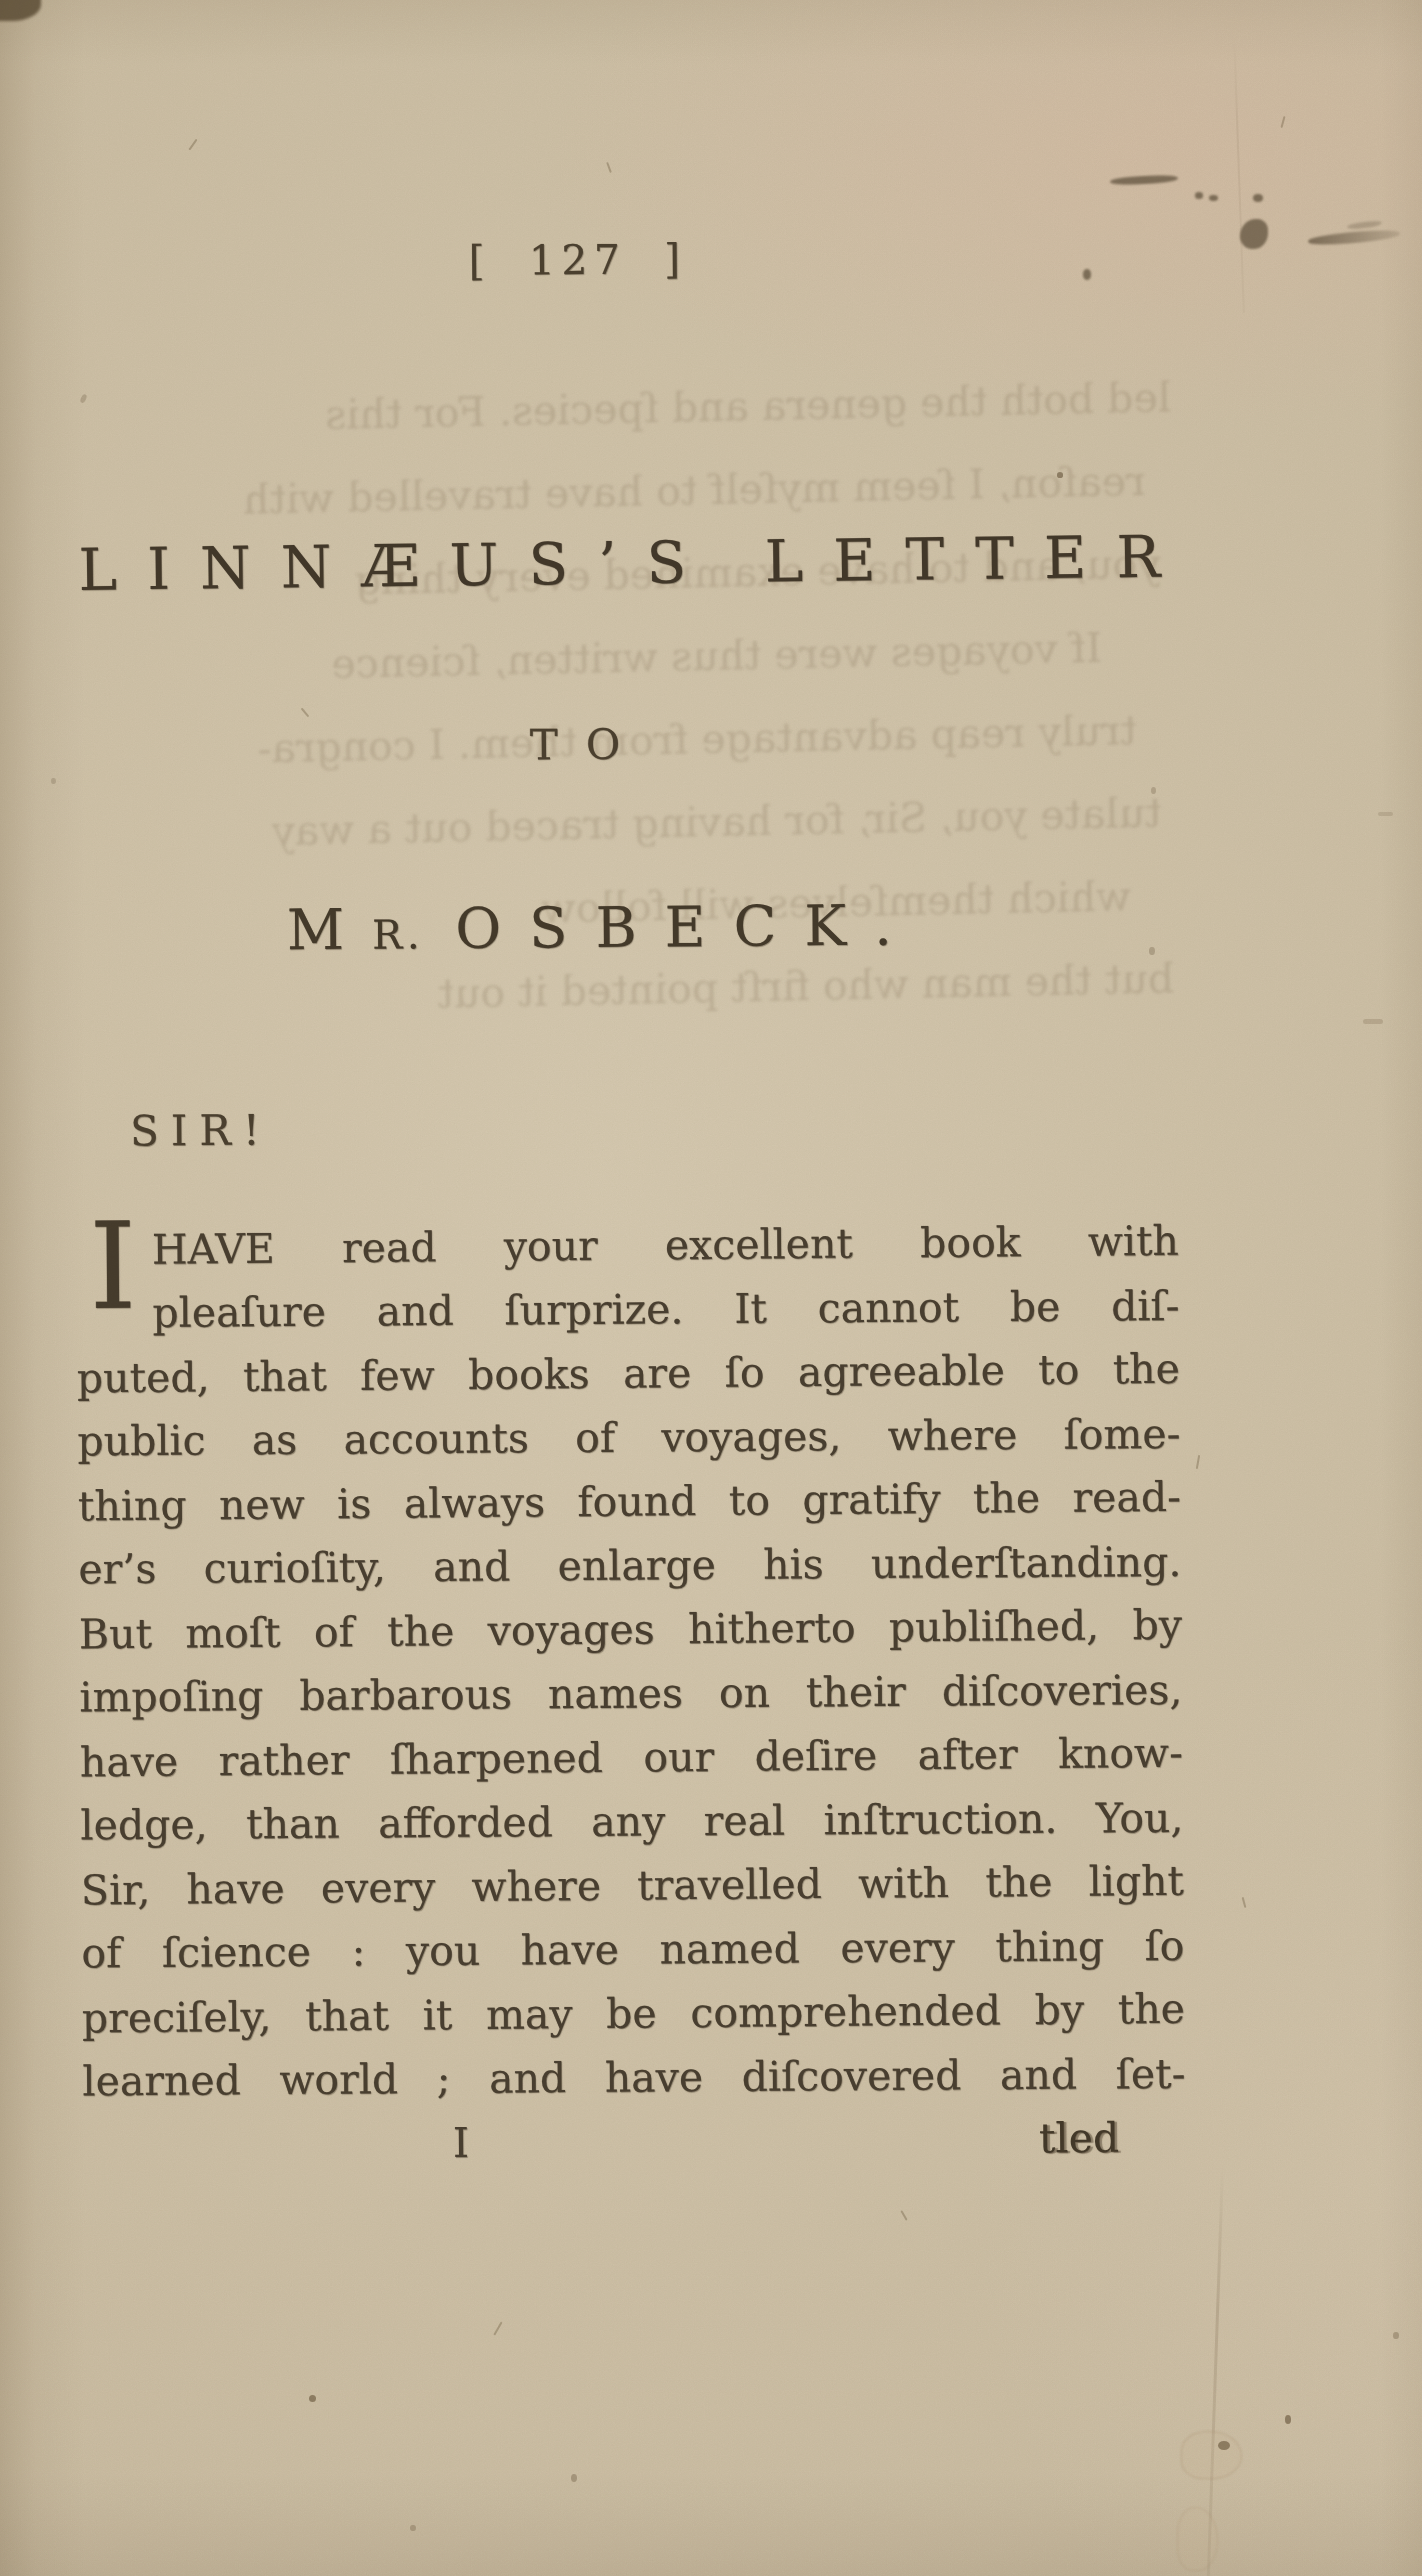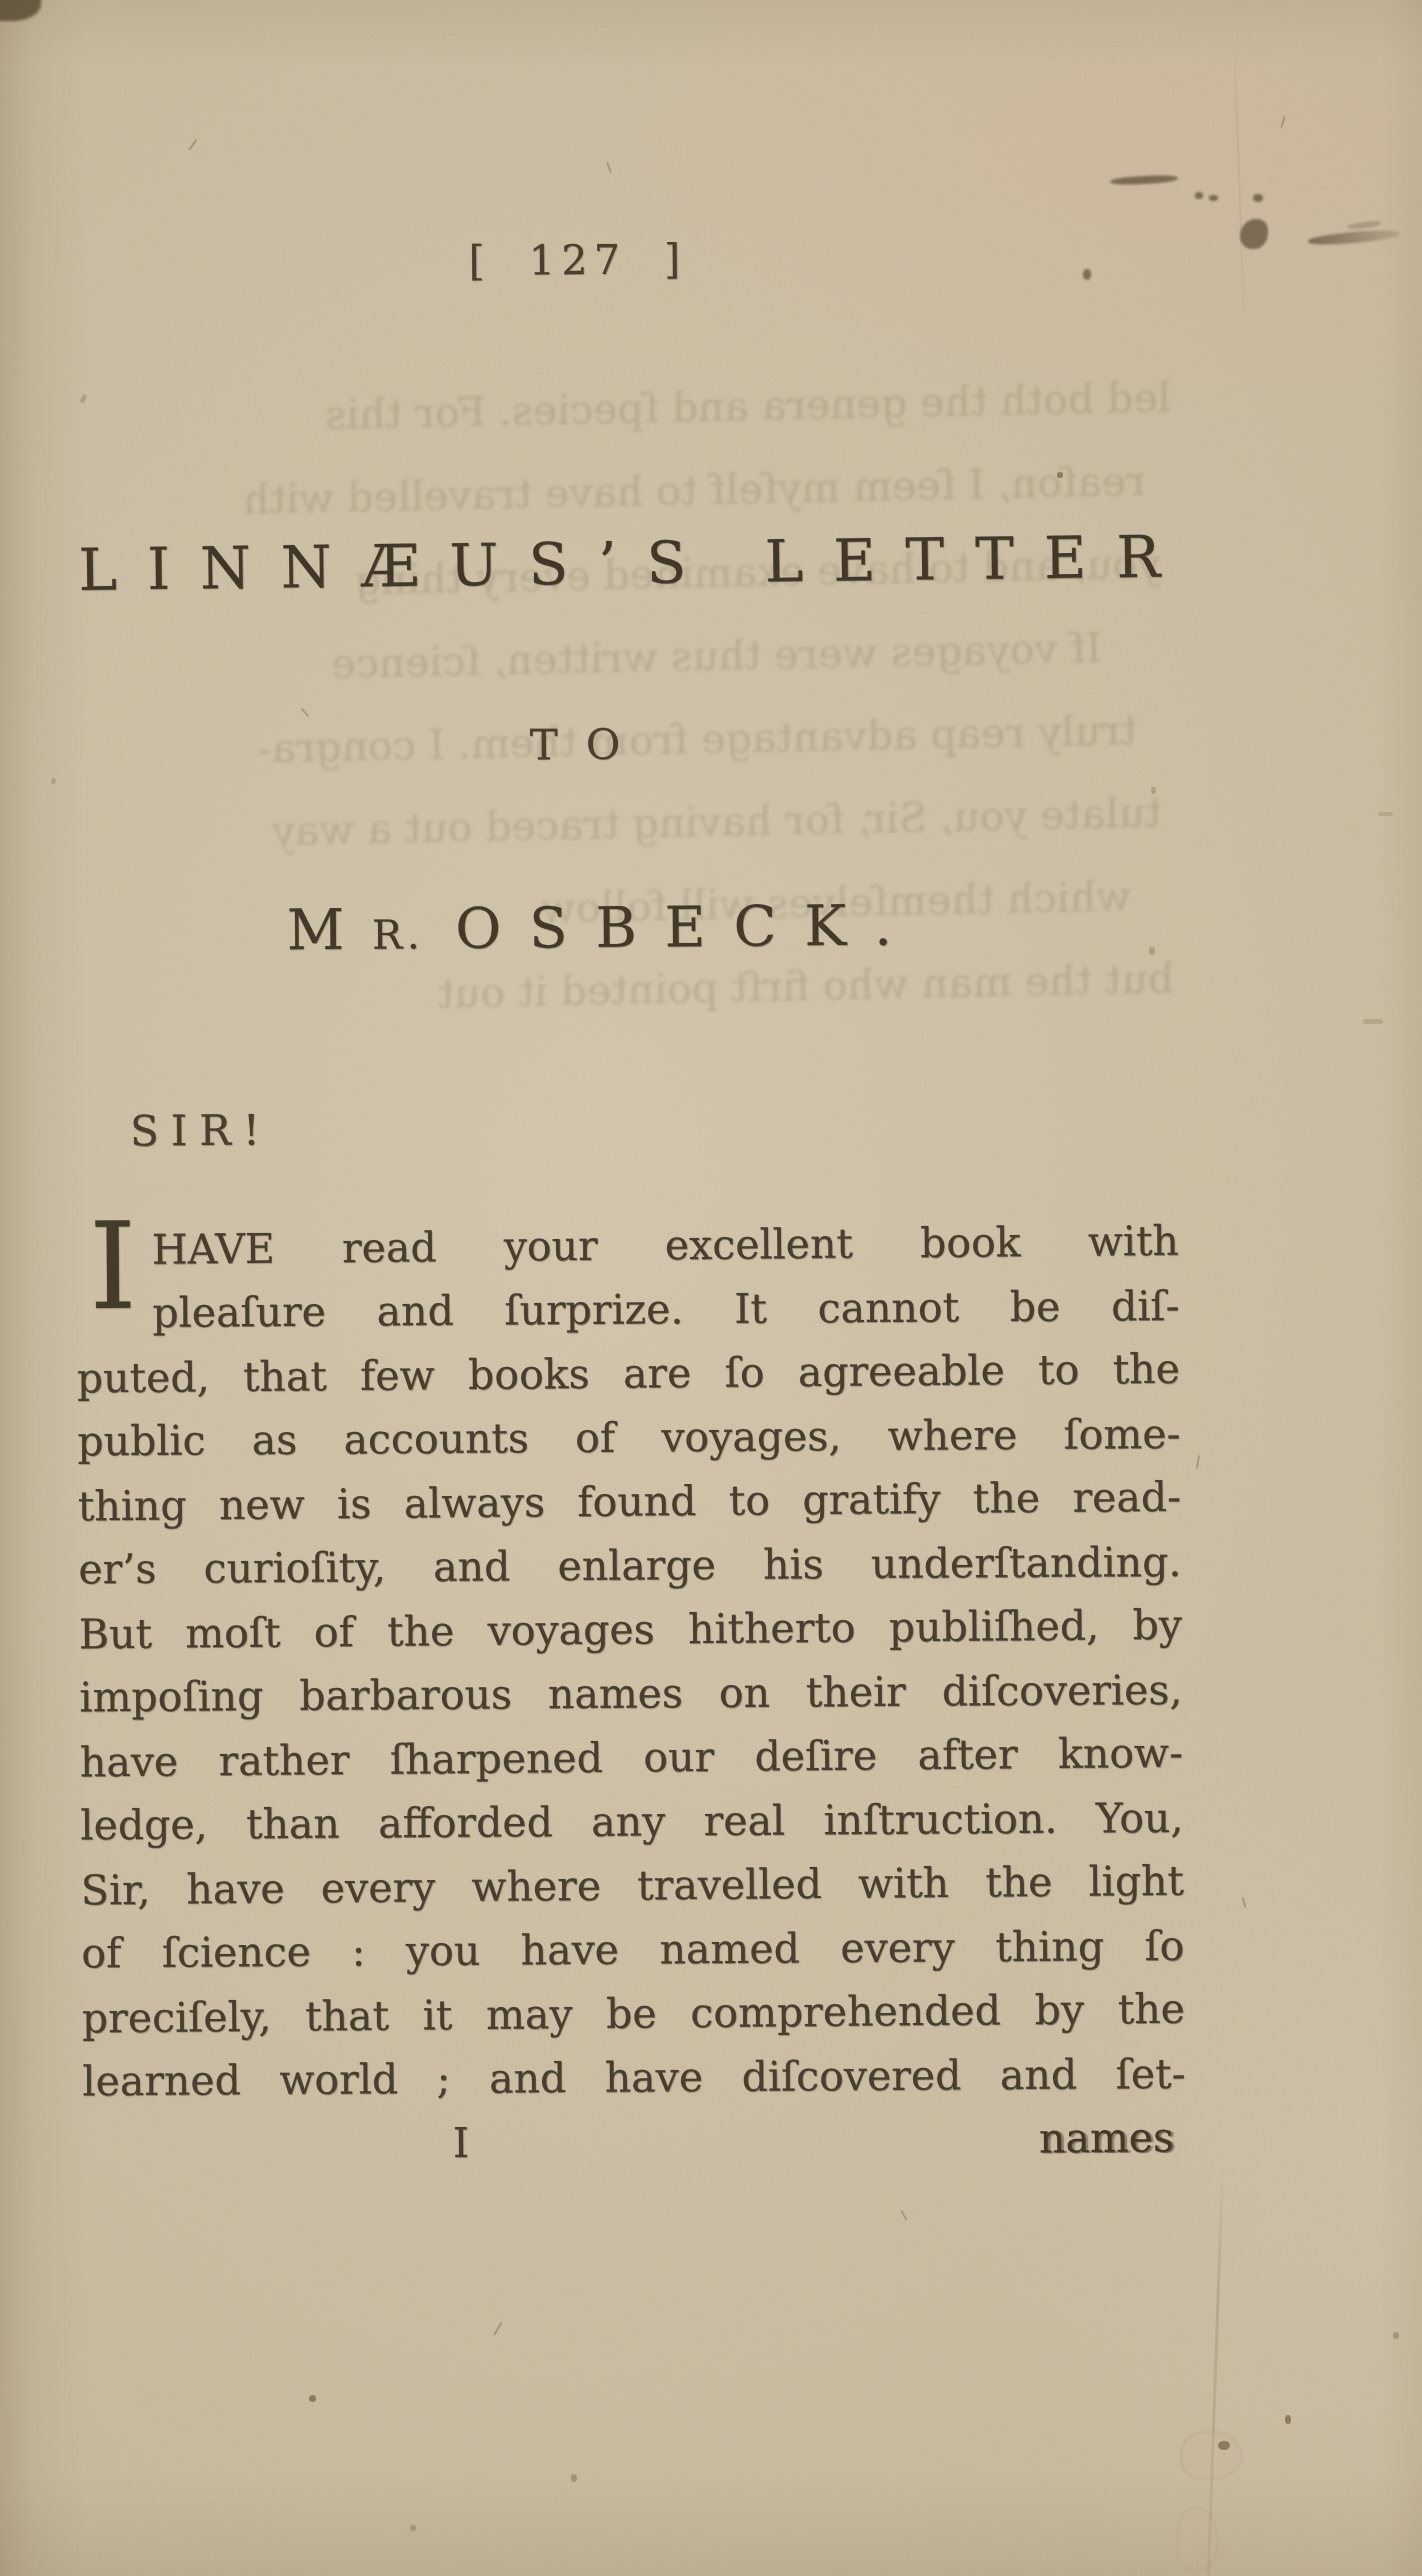--- a/index.html
+++ b/index.html
@@ -138,21 +138,21 @@
       <div class="line inked">But moſt of the voyages hitherto publiſhed, by</div>
       <div class="line inked">impoſing barbarous names on their diſcoveries,</div>
       <div class="line inked">have rather ſharpened our deſire after know-</div>
       <div class="line inked">ledge, than afforded any real inſtruction.  You,</div>
       <div class="line inked">Sir, have every where travelled with the light</div>
       <div class="line inked">of ſcience : you have named every thing ſo</div>
       <div class="line inked">preciſely, that it may be comprehended by the</div>
       <div class="line inked">learned world ; and have diſcovered and ſet-</div>
       <div class="sig-row">
         <span class="sig-mark inked">I</span>
-        <span class="catchword">names</span>
+        <span class="catchword">tled</span>
       </div>
     </div>
   </div>
 
   <div class="blemish corner-mark" style="left:-7.4px; top:-7.4px; width:48px; height:28px;"></div>
 
   <div class="blemish smudge" style="left:1110px; top:176px; width:68px; height:8.3px; transform:rotate(-3deg);"></div>
   <div class="blemish smudge" style="left:1195px; top:192px; width:8.3px; height:7.4px;"></div>
   <div class="blemish smudge" style="left:1209px; top:195px; width:9.2px; height:6.4px;"></div>
   <div class="blemish smudge" style="left:1253px; top:194px; width:10px; height:8.3px;"></div>

